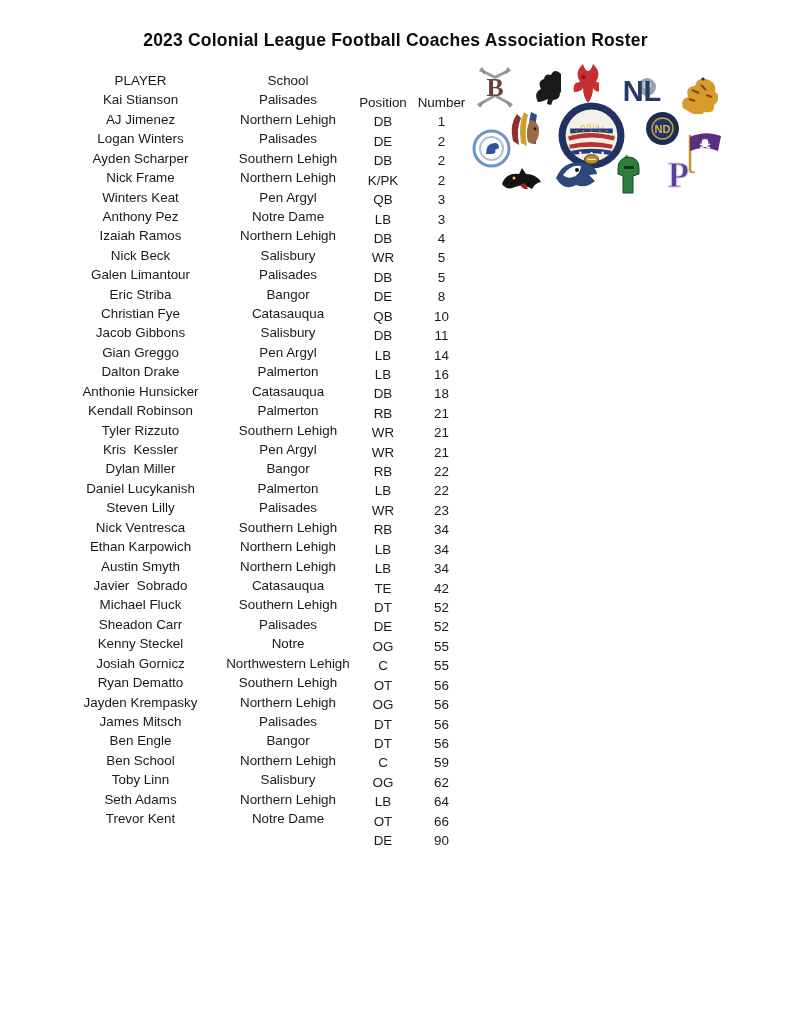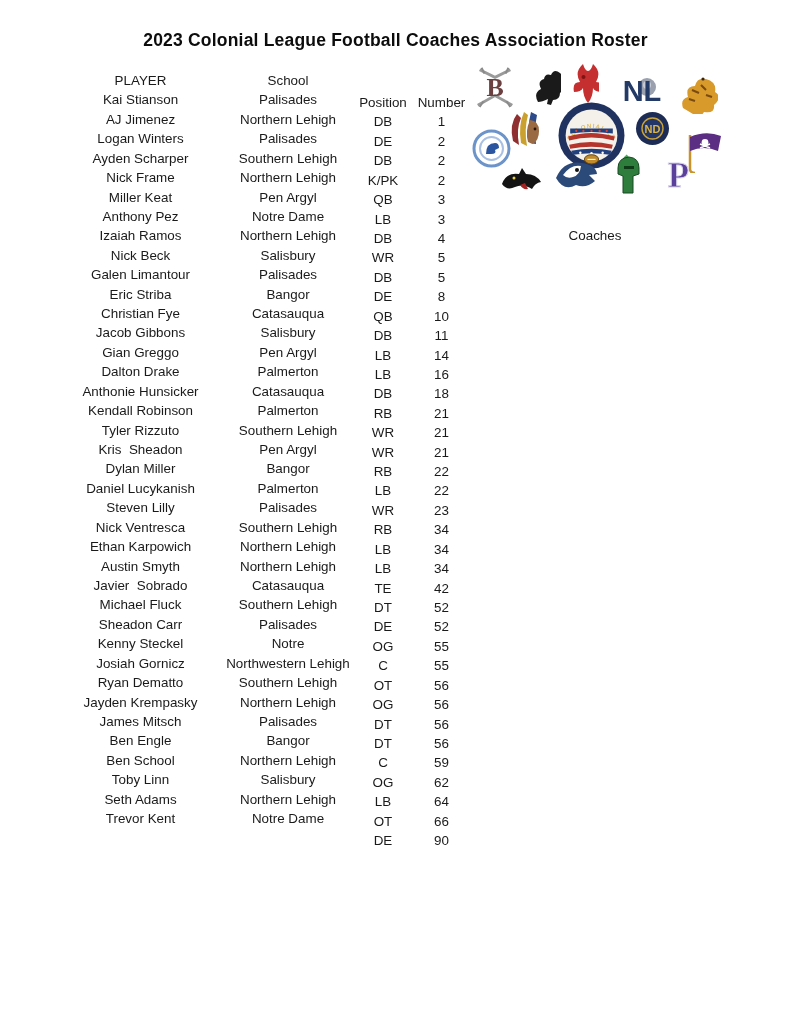--- a/index.html
+++ b/index.html
@@ -24,21 +24,21 @@
   .logos{position:absolute;left:470px;top:60px;width:262px;height:142px;}
   .logo{position:absolute;}
   .logo svg{width:100%;height:100%;display:block;}
   .lg1{left:2px;top:3px;width:46px;height:46px;}
   .lg2{left:58px;top:5px;width:33px;height:41px;}
   .lg3{left:98px;top:2px;width:31px;height:43px;}
   .lg4{left:152px;top:7px;width:40px;height:42px;text-align:center;}
   .lg5{left:206px;top:4px;width:42px;height:50px;}
   .lg6{left:36px;top:49px;width:38px;height:40px;}
   .lg7{left:88px;top:42px;width:67px;height:67px;}
-  .lg8{left:165px;top:51px;width:35px;height:35px;}
+  .lg8{left:175px;top:51px;width:35px;height:35px;}
   .lg9{left:211px;top:71px;width:42px;height:42px;}
   .lg10{left:2px;top:69px;width:39px;height:39px;}
   .lg11{left:29px;top:100px;width:44px;height:34px;}
   .lg12{left:84px;top:96px;width:45px;height:36px;}
   .lg13{left:141px;top:93px;width:35px;height:44px;}
   .lg14{left:191px;top:96px;width:35px;height:38px;}
   .serif{font-family:"Liberation Serif",serif;}
 </style>
 <title>2023 Colonial League Football Coaches Association Roster</title></head>
 <body>
@@ -78,21 +78,21 @@
         <div class="cell c-pos">K/PK</div>
         <div class="cell c-num">2</div>
       </div>
       <div class="rrow">
         <div class="cell c-player">Nick Frame</div>
         <div class="cell c-school">Northern Lehigh</div>
         <div class="cell c-pos">QB</div>
         <div class="cell c-num">3</div>
       </div>
       <div class="rrow">
-        <div class="cell c-player">Miller Keat</div>
+        <div class="cell c-player">Winters Keat</div>
         <div class="cell c-school">Pen Argyl</div>
         <div class="cell c-pos">LB</div>
         <div class="cell c-num">3</div>
       </div>
       <div class="rrow">
         <div class="cell c-player">Anthony Pez</div>
         <div class="cell c-school">Notre Dame</div>
         <div class="cell c-pos">DB</div>
         <div class="cell c-num">4</div>
       </div>
@@ -156,21 +156,21 @@
         <div class="cell c-pos">WR</div>
         <div class="cell c-num">21</div>
       </div>
       <div class="rrow">
         <div class="cell c-player">Tyler Rizzuto</div>
         <div class="cell c-school">Southern Lehigh</div>
         <div class="cell c-pos">WR</div>
         <div class="cell c-num">21</div>
       </div>
       <div class="rrow">
-        <div class="cell c-player">Kris  Sheadon</div>
+        <div class="cell c-player">Kris  Kessler</div>
         <div class="cell c-school">Pen Argyl</div>
         <div class="cell c-pos">RB</div>
         <div class="cell c-num">22</div>
       </div>
       <div class="rrow">
         <div class="cell c-player">Dylan Miller</div>
         <div class="cell c-school">Bangor</div>
         <div class="cell c-pos">LB</div>
         <div class="cell c-num">22</div>
       </div>
@@ -278,21 +278,20 @@
       </div>
       <div class="rrow">
         <div class="cell c-player">Trevor Kent</div>
         <div class="cell c-school">Notre Dame</div>
         <div class="cell c-pos">DE</div>
         <div class="cell c-num">90</div>
       </div>
   </div>
 
   <div class="coaches">
-    <div class="cline">Coaches</div>
     <div class="cline"></div>
       <div class="cline"></div>
       <div class="cline"></div>
       <div class="cline"></div>
       <div class="cline"></div>
       <div class="cline"></div>
       <div class="cline"></div>
       <div class="cline"></div>
   </div>
 

